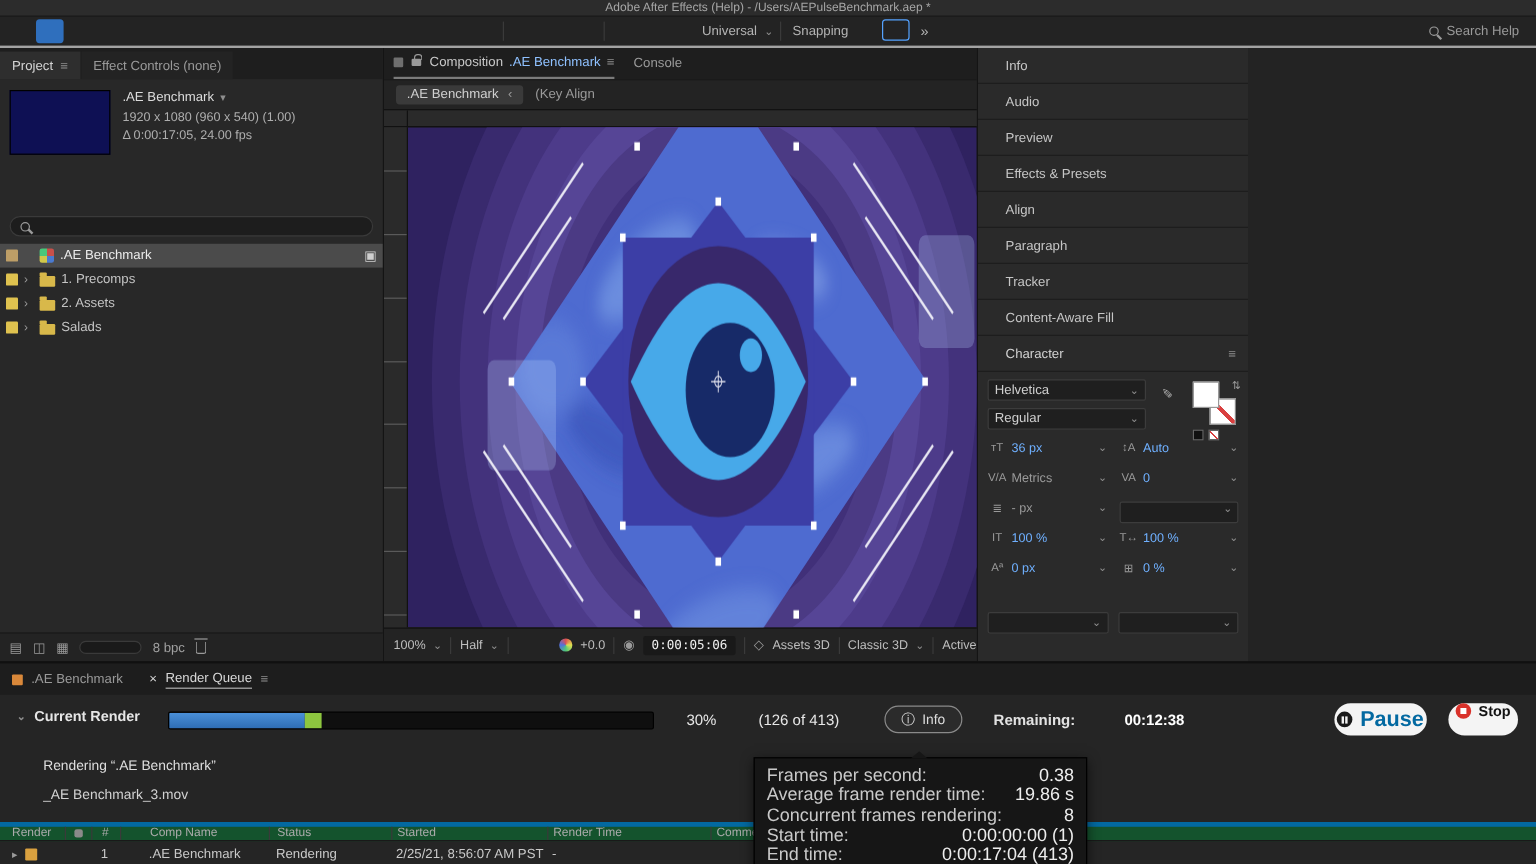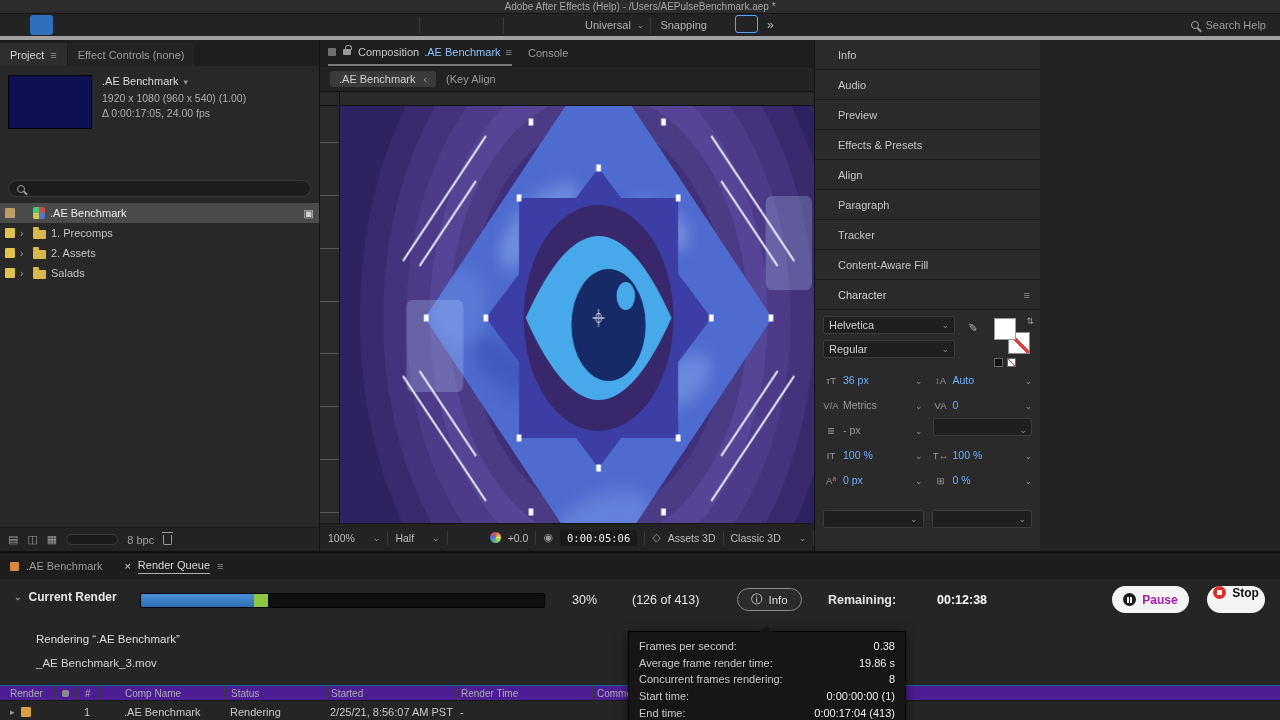--- a/index.html
+++ b/index.html
@@ -4,21 +4,21 @@
 <style>
   *{box-sizing:border-box;margin:0;padding:0;}
   html,body{width:1280px;height:720px;overflow:hidden;}
   body{font-family:"Liberation Sans",sans-serif;font-size:11px;color:#c8c8c8;background:#1e1e1e;}
   .app{position:relative;width:1280px;height:720px;background:#232323;}
 
   
   .titlebar{height:14px;background:#2c2c2c;border-bottom:1px solid #161616;display:flex;align-items:center;justify-content:center;font-size:10px;color:#a6a6a6;}
 
   
-  .toolbar{height:26px;background:#232323;border-bottom:4px solid #a3a3a3;display:flex;align-items:center;padding:0 6px;gap:1px;white-space:nowrap;}
+  .toolbar{height:26px;background:#232323;border-bottom:2px solid #a3a3a3;display:flex;align-items:center;padding:0 6px;gap:1px;white-space:nowrap;}
   .tool{min-width:23px;height:20px;display:inline-flex;align-items:center;justify-content:center;color:#b4b4b4;font-size:12px;border-radius:3px;padding:0 2px;}
   .tool.active{background:#2f6fbd;color:#fff;}
   .tool.blue{color:#55a3ff;}
   .tool.boxed{border:1px solid #55a3ff;color:#55a3ff;height:18px;}
   .tb-sep{width:1px;height:16px;background:#3a3a3a;margin:0 5px;}
   .tb-label{color:#b4b4b4;margin:0 3px;}
   .caret{color:#8f8f8f;font-size:9px;margin-left:2px;}
   .tb-right{margin-left:auto;display:flex;align-items:center;gap:10px;padding-right:8px;}
   .mag{width:8px;height:8px;border:1.5px solid #9a9a9a;border-radius:50%;position:relative;flex:none;}
   .mag::after{content:"";position:absolute;width:5px;height:1.5px;background:#9a9a9a;transform:rotate(45deg);right:-4px;bottom:-2px;}
@@ -75,21 +75,21 @@
   .crumb .chev{color:#9a9a9a;}
   .layer-crumb{color:#9a9a9a;}
   .ruler-corner{position:absolute;top:52px;left:0;width:20px;height:14px;background:#2a2a2a;border-right:1px solid #111;border-bottom:1px solid #111;}
   .hruler{position:absolute;top:52px;left:20px;right:0;height:14px;background:#2a2a2a;border-bottom:1px solid #111;display:flex;align-items:flex-end;overflow:hidden;padding-left:44px;}
   .hlab{flex:1;font-size:8px;color:#8a8a8a;border-left:1px solid #5a5a5a;padding-left:2px;line-height:11px;}
   .vruler{position:absolute;top:66px;left:0;bottom:28px;width:20px;background:#2a2a2a;border-right:1px solid #111;display:flex;flex-direction:column;justify-content:space-between;padding:36px 0 10px;overflow:hidden;}
   .vlab{display:block;border-top:1px solid #5a5a5a;color:#8a8a8a;font-size:8px;text-align:right;padding:0 2px;}
   .viewport{position:absolute;top:66px;left:20px;right:0;bottom:28px;background:#141414;overflow:hidden;}
   .viewport svg{display:block;width:100%;height:100%;}
   .comp-statusbar{position:absolute;left:0;right:0;bottom:0;height:28px;background:#232323;border-top:1px solid #141414;display:flex;align-items:center;gap:7px;padding:0 8px;font-size:10.5px;color:#bdbdbd;white-space:nowrap;overflow:hidden;}
-  .sbox{display:flex;align-items:center;gap:16px;}
+  .sbox{display:flex;align-items:center;gap:4px;}
   .vsep{width:1px;height:14px;background:#3a3a3a;flex:none;}
   .sicon{color:#9a9a9a;font-size:11px;}
   .rgb-dot{width:11px;height:11px;border-radius:50%;background:conic-gradient(#e05050,#e0e050,#50c878,#5070e0,#e05050);flex:none;}
   .tc-chip{background:#191919;border-radius:2px;padding:2px 7px;color:#efefef;font-family:"DejaVu Sans Mono",monospace;font-size:10.5px;}
 
   
   .right-panel{width:225px;flex:none;background:#2a2a2a;display:flex;flex-direction:column;overflow:hidden;}
   .rp-row{height:30px;flex:none;border-bottom:1px solid #1d1d1d;display:flex;align-items:center;padding:0 10px 0 23px;color:#c6c6c6;background:#2a2a2a;}
   .char-header{height:30px;flex:none;border-bottom:1px solid #1d1d1d;display:flex;align-items:center;justify-content:space-between;padding:0 10px 0 23px;color:#d2d2d2;}
   .char-panel{flex:1;position:relative;padding:6px 8px;overflow:hidden;}
@@ -98,21 +98,21 @@
   .right-stack{position:absolute;top:8px;right:8px;width:64px;height:64px;}
   .eyedrop{position:absolute;left:0;top:2px;color:#b0b0b0;font-size:11px;transform:rotate(180deg);}
   .swatch-stroke{position:absolute;right:2px;top:14px;width:22px;height:22px;background:linear-gradient(45deg,transparent 44%,#d94040 44%,#d94040 56%,transparent 56%),#fff;border:1px solid #888;}
   .swatch-fill{position:absolute;right:16px;top:0;width:22px;height:22px;background:#fff;border:1px solid #999;}
   .swap-arrow{position:absolute;right:-2px;top:-2px;color:#9a9a9a;font-size:9px;}
   .mini-bw{position:absolute;right:16px;top:40px;display:flex;gap:4px;}
   .mini-bw i{width:9px;height:9px;display:block;}
   .mini-black{background:#111;border:1px solid #666;}
   .mini-striped{background:linear-gradient(45deg,#fff 45%,#d94040 45%,#d94040 55%,#fff 55%);border:1px solid #666;}
   .char-grid{display:grid;grid-template-columns:1fr 1fr;gap:7px 10px;margin-top:10px;}
-  .ctrl{display:flex;align-items:flex-end;gap:4px;height:18px;color:#9a9a9a;}
+  .ctrl{display:flex;align-items:flex-start;gap:4px;height:18px;color:#9a9a9a;}
   .ctrl .cicon{min-width:16px;font-size:9.5px;color:#9a9a9a;text-align:center;}
   .ctrl .cval{flex:1;color:#9a9a9a;font-size:10.5px;}
   .ctrl.blue .cval{color:#6fb0ff;}
   .ctrl[data-type="select"]{border:1px solid #3c3c3c;background:#1f1f1f;border-radius:2px;padding:0 4px;}
   .style-row{display:flex;gap:11px;margin-top:12px;padding-left:2px;color:#c8c8c8;font-size:12px;}
   .style-btn{cursor:default;}
   .bold{font-weight:bold;}
   .italic{font-style:italic;}
   .char-partial{display:flex;gap:8px;margin-top:12px;}
   .char-partial .select{flex:1;height:18px;}
@@ -127,35 +127,35 @@
   .rq-main{position:relative;height:143px;}
   .cr-label{position:absolute;left:12px;top:11px;display:flex;align-items:center;gap:7px;font-size:12px;font-weight:bold;color:#e6e6e6;}
   .pbar{position:absolute;left:140px;top:14px;width:405px;height:15px;background:#0f0f0f;border:1px solid #000;border-radius:2px;overflow:hidden;}
   .pfill{position:absolute;left:0;top:0;bottom:0;width:28%;background:linear-gradient(#4a90d9,#2e6db4);}
   .pgreen{position:absolute;left:28%;top:0;bottom:0;width:3.5%;background:#8dc63f;}
   .pct{position:absolute;left:572px;top:14px;font-size:12.5px;color:#e8e8e8;}
   .pframes{position:absolute;left:632px;top:14px;font-size:12.5px;color:#e8e8e8;}
   .info-btn{position:absolute;left:737px;top:9px;height:23px;border:1px solid #8a8a8a;border-radius:12px;display:flex;align-items:center;gap:6px;padding:0 13px;color:#dcdcdc;font-size:11.5px;background:#2b2b2b;}
   .remaining-label{position:absolute;left:828px;top:14px;font-size:12.5px;font-weight:bold;color:#e2e2e2;}
   .remaining-value{position:absolute;left:937px;top:14px;font-size:12.5px;font-weight:bold;color:#fff;}
-  .pause-btn{position:absolute;left:1112px;top:7px;width:77px;height:27px;background:#f4f4f4;border-radius:14px;display:flex;align-items:center;justify-content:center;gap:6px;color:#a21caf;font-weight:bold;font-size:12px;}
+  .pause-btn{position:absolute;left:1112px;top:7px;width:77px;height:27px;background:#f4f4f4;border-radius:14px;display:flex;align-items:center;justify-content:center;gap:6px;color:#0369a1;font-weight:bold;font-size:18px;}
   .picon{width:13px;height:13px;border-radius:50%;background:#1a1a1a;position:relative;flex:none;}
   .picon::before{content:"";position:absolute;left:4px;top:3.5px;width:2px;height:6px;background:#f4f4f4;box-shadow:3px 0 0 #f4f4f4;}
   .stop-btn{position:absolute;left:1207px;top:7px;width:58px;height:27px;background:#f4f4f4;border-radius:14px;display:flex;align-items:flex-start;justify-content:center;gap:6px;color:#111;font-weight:bold;font-size:12px;}
   .sicon-stop{width:13px;height:13px;border-radius:50%;background:#d9312a;position:relative;flex:none;}
   .sicon-stop::before{content:"";position:absolute;left:4px;top:4px;width:5px;height:5px;background:#fff;}
   .rline1{position:absolute;left:36px;top:54px;font-size:11.5px;color:#dedede;}
   .rline2{position:absolute;left:36px;top:78px;font-size:11.5px;color:#d2d2d2;}
   .frag{position:absolute;left:893px;top:55px;font-size:11.5px;color:#cfcfcf;}
   .tooltip{position:absolute;left:628px;top:52px;width:278px;background:#161616;border:1px solid #000;box-shadow:0 3px 10px rgba(0,0,0,.6);padding:6px 10px 4px;z-index:6;}
   .tooltip::before{content:"";position:absolute;top:-6px;left:130px;border-left:7px solid transparent;border-right:7px solid transparent;border-bottom:6px solid #161616;}
-  .tt-row{display:flex;justify-content:space-between;height:16.6px;align-items:center;font-size:11px;}
+  .tt-row{display:flex;justify-content:space-between;height:16.6px;align-items:center;font-size:15px;}
   .tt-label{color:#c9c9c9;}
   .tt-value{color:#ededed;}
-  .rq-thead{position:absolute;top:106px;left:0;right:0;height:16px;background:#4c1d95;border-top:1px solid #0369a1;border-bottom:1px solid #191919;display:flex;align-items:flex-start;font-size:10px;color:#ababab;}
+  .rq-thead{position:absolute;top:106px;left:0;right:0;height:16px;background:#14532d;border-top:4px solid #0369a1;border-bottom:1px solid #191919;display:flex;align-items:flex-start;font-size:10px;color:#ababab;}
   .rq-trow{position:absolute;top:123px;left:0;right:0;height:19px;display:flex;align-items:center;font-size:11px;color:#c9c9c9;}
   .c1{width:54px;padding-left:10px;flex:none;display:flex;align-items:center;gap:6px;}
   .c2{width:22px;flex:none;display:flex;justify-content:center;}
   .c3{width:24px;padding-left:8px;flex:none;}
   .c4{width:124px;padding-left:24px;flex:none;}
   .c5{width:102px;padding-left:6px;flex:none;}
   .c6{width:130px;padding-left:4px;flex:none;}
   .c7{width:136px;padding-left:4px;flex:none;}
   .c8{flex:1;padding-left:4px;}
   .rq-thead > span{border-left:1px solid #3a3a3a;height:100%;display:flex;align-items:center;}

